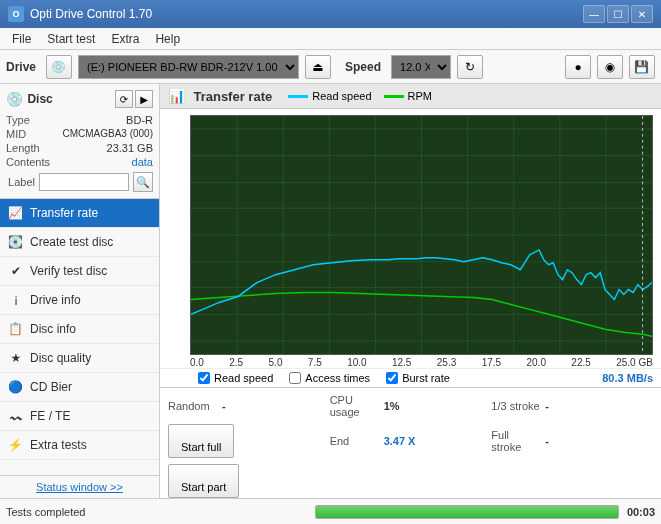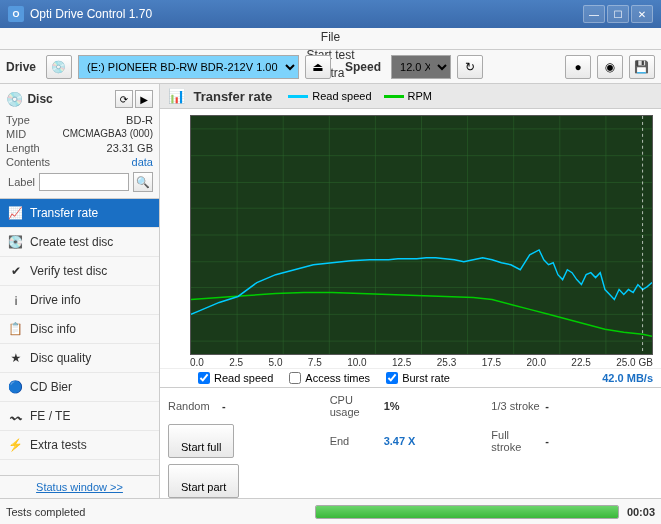--- a/index.html
+++ b/index.html
@@ -26,21 +26,20 @@
     }
 
     
     .menubar {
       background: #f8f8f8;
       border-bottom: 1px solid #ccc;
       height: 22px;
       display: flex;
       align-items: center;
       padding: 0 4px;
-      flex-direction: column;
     }
     .menu-item {
       padding: 2px 8px;
       font-size: 12px;
       color: #333;
       cursor: pointer;
       height: 100%;
       display: flex;
       align-items: center;
     }
@@ -53,21 +52,21 @@
       display: flex;
       align-items: center;
       padding: 0 6px;
       gap: 6px;
     }
     .toolbar-label { font-size: 12px; font-weight: bold; color: #333; margin-right: 4px; }
     .drive-select {
       height: 24px;
       font-size: 11px;
       border: 1px solid #aaa;
-      background: #7dd3fc;
+      background: #737373;
       padding: 0 4px;
       min-width: 220px;
     }
     .toolbar-btn {
       height: 24px;
       width: 26px;
       border: 1px solid #aaa;
       background: linear-gradient(to bottom, #fff, #e8e8e8);
       cursor: pointer;
       display: flex;
@@ -443,21 +442,21 @@
         <span>Read speed</span>
       </label>
       <label class="checkbox-item">
         <input type="checkbox" style="">
         <span>Access times</span>
       </label>
       <label class="checkbox-item">
         <input type="checkbox" checked="" style="">
         <span>Burst rate</span>
       </label>
-      <span style="margin-left: auto; font-weight: bold; color: #1a6fc4;">42.0 MB/s</span>
+      <span style="margin-left: auto; font-weight: bold; color: #1a6fc4;">80.3 MB/s</span>
     </div>
 
     <div class="stats-area">
       <div class="stat-row">
         <span class="stat-label">Random</span>
         <span class="stat-val dark">-</span>
       </div>
       <div class="stat-row">
         <span class="stat-label">CPU usage</span>
         <span class="stat-val dark">1%</span>

